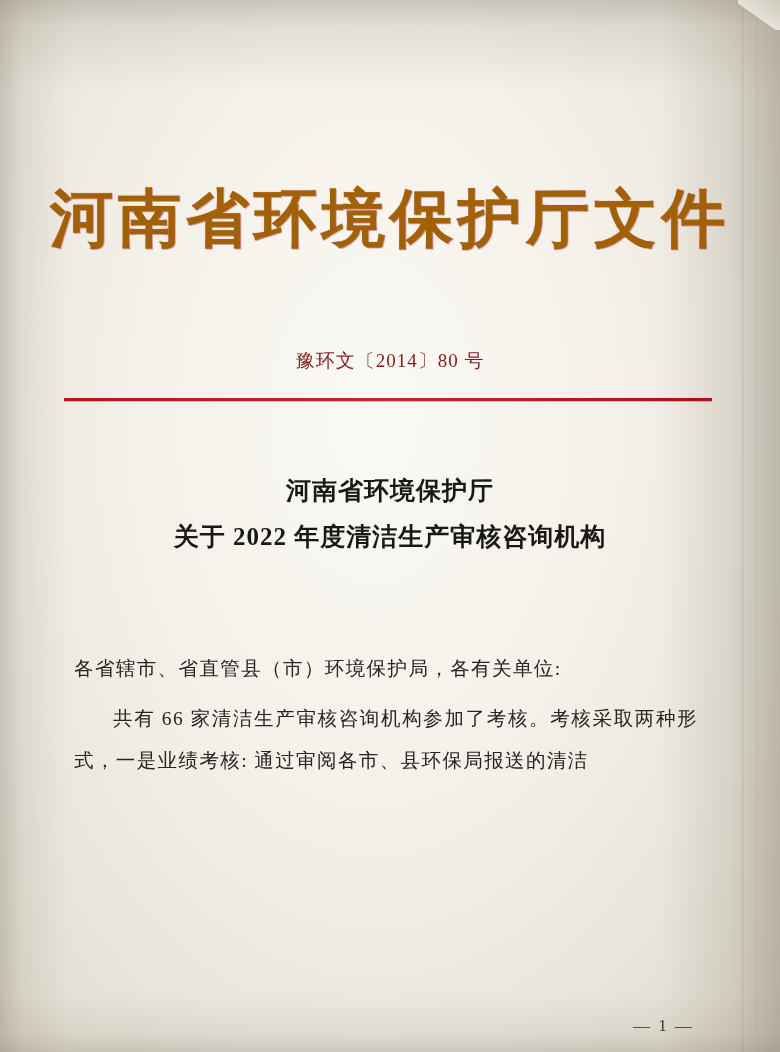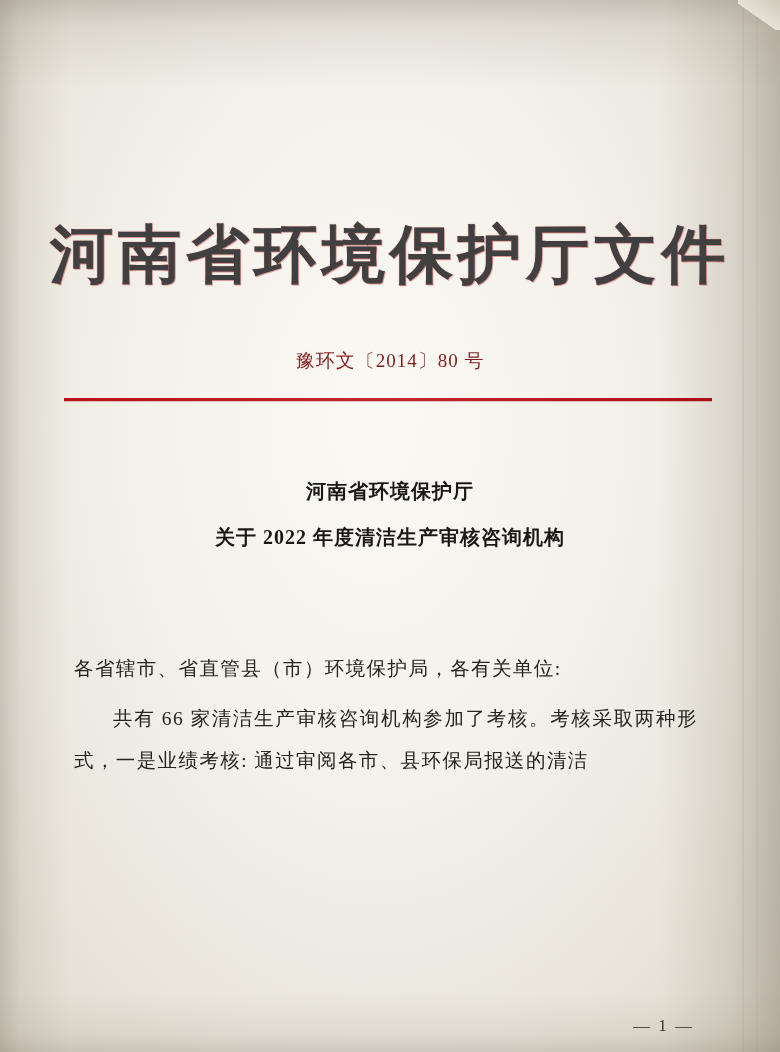--- a/index.html
+++ b/index.html
@@ -64,28 +64,27 @@
   .content {
     position: absolute;
     inset: 0;
   }
   .masthead {
     position: absolute;
     top: 176px;
     left: 0;
     right: 0;
     text-align: center;
-    color: #404040;
+    color: #a16207;
     font-family: "Liberation Serif", "DejaVu Serif", serif;
     font-weight: bold;
     font-size: 63px;
     letter-spacing: 5px;
     text-shadow: 0 0 1px rgba(193,20,27,0.6), 1px 1px 0 rgba(170,20,25,0.35);
     white-space: nowrap;
-    margin-top: 36px;
   }
   .doc-number {
     position: absolute;
     top: 348px;
     left: 0; right: 0;
     text-align: center;
     font-size: 19px;
     color: #7f1d1d;
     letter-spacing: 1px;
   }
@@ -98,21 +97,21 @@
     background: linear-gradient(to right, #b8121a 0%, #c6272e 50%, #a8101a 100%);
     box-shadow: 0 1px 0 rgba(170,20,25,0.25);
   }
   .title-block {
     position: absolute;
     top: 468px;
     left: 0; right: 0;
     text-align: center;
     color: #1a1815;
     font-weight: bold;
-    font-size: 20px;
+    font-size: 25px;
     line-height: 46px;
     letter-spacing: 1px;
   }
   .title-block div { white-space: nowrap; }
 
   .body-text {
     position: absolute;
     top: 640px;
     left: 66px;
     right: 74px;

